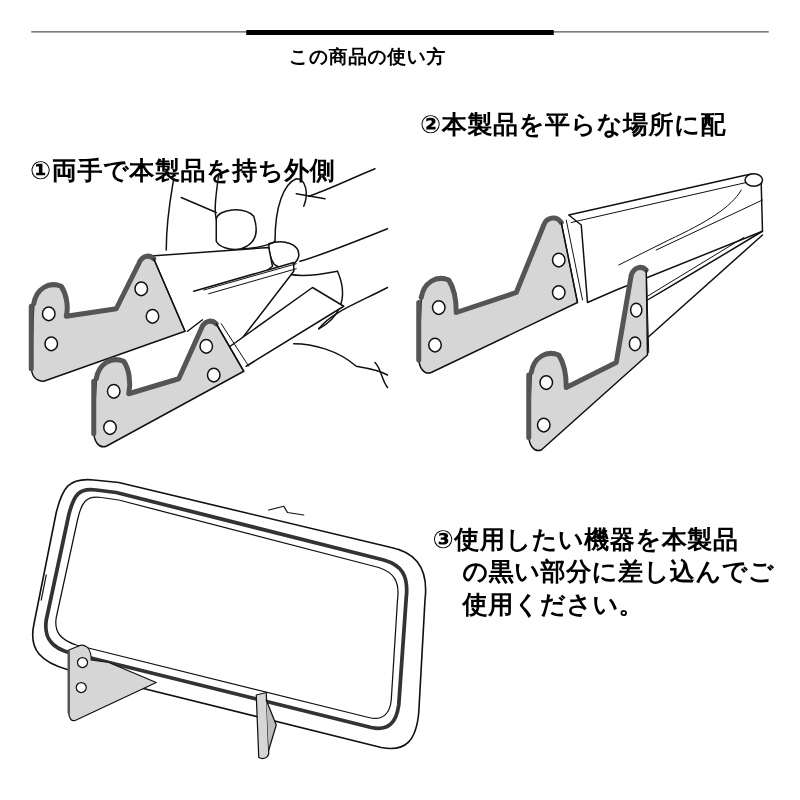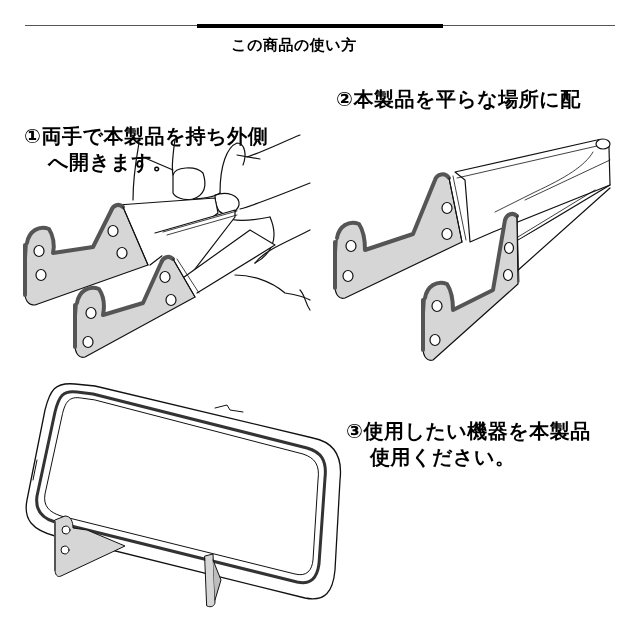--- a/index.html
+++ b/index.html
@@ -22,29 +22,29 @@
 </style>
 </head>
 <body>
 
 <div class="hdr-thin"></div>
 <div class="hdr-thick"></div>
 <div class="hdr-title">この商品の使い方</div>
 
 <div class="step" id="step1">
   <span class="line">①両手で本製品を持ち外側</span>
-  <span class="line indent">へ開きます。</span>
 </div>
 
 <div class="step" id="step2">
   <span class="line">②本製品を平らな場所に配</span>
 </div>
 
 <div class="step" id="step3">
   <span class="line">③使用したい機器を本製品</span>
+  <span class="line indent">の黒い部分に差し込んでご</span>
   <span class="line indent">使用ください。</span>
 </div>
 
 <svg class="illus" id="illus1" viewBox="0 0 300 245" fill="none" stroke="#111" stroke-width="1.2" stroke-linejoin="round" stroke-linecap="round">
 
   <path d="M118 75 C118 50 122 30 124 18"></path>
   <path d="M160 14 C158 30 156 42 158 50"></path>
   <path d="M130 33 L158 45"></path>
   <path d="M158 50 C160 42 180 40 188 48 C192 60 190 70 178 74 C168 76 160 72 158 68 Z"></path>
   <path d="M178 74 C185 74 200 72 205 68"></path>

